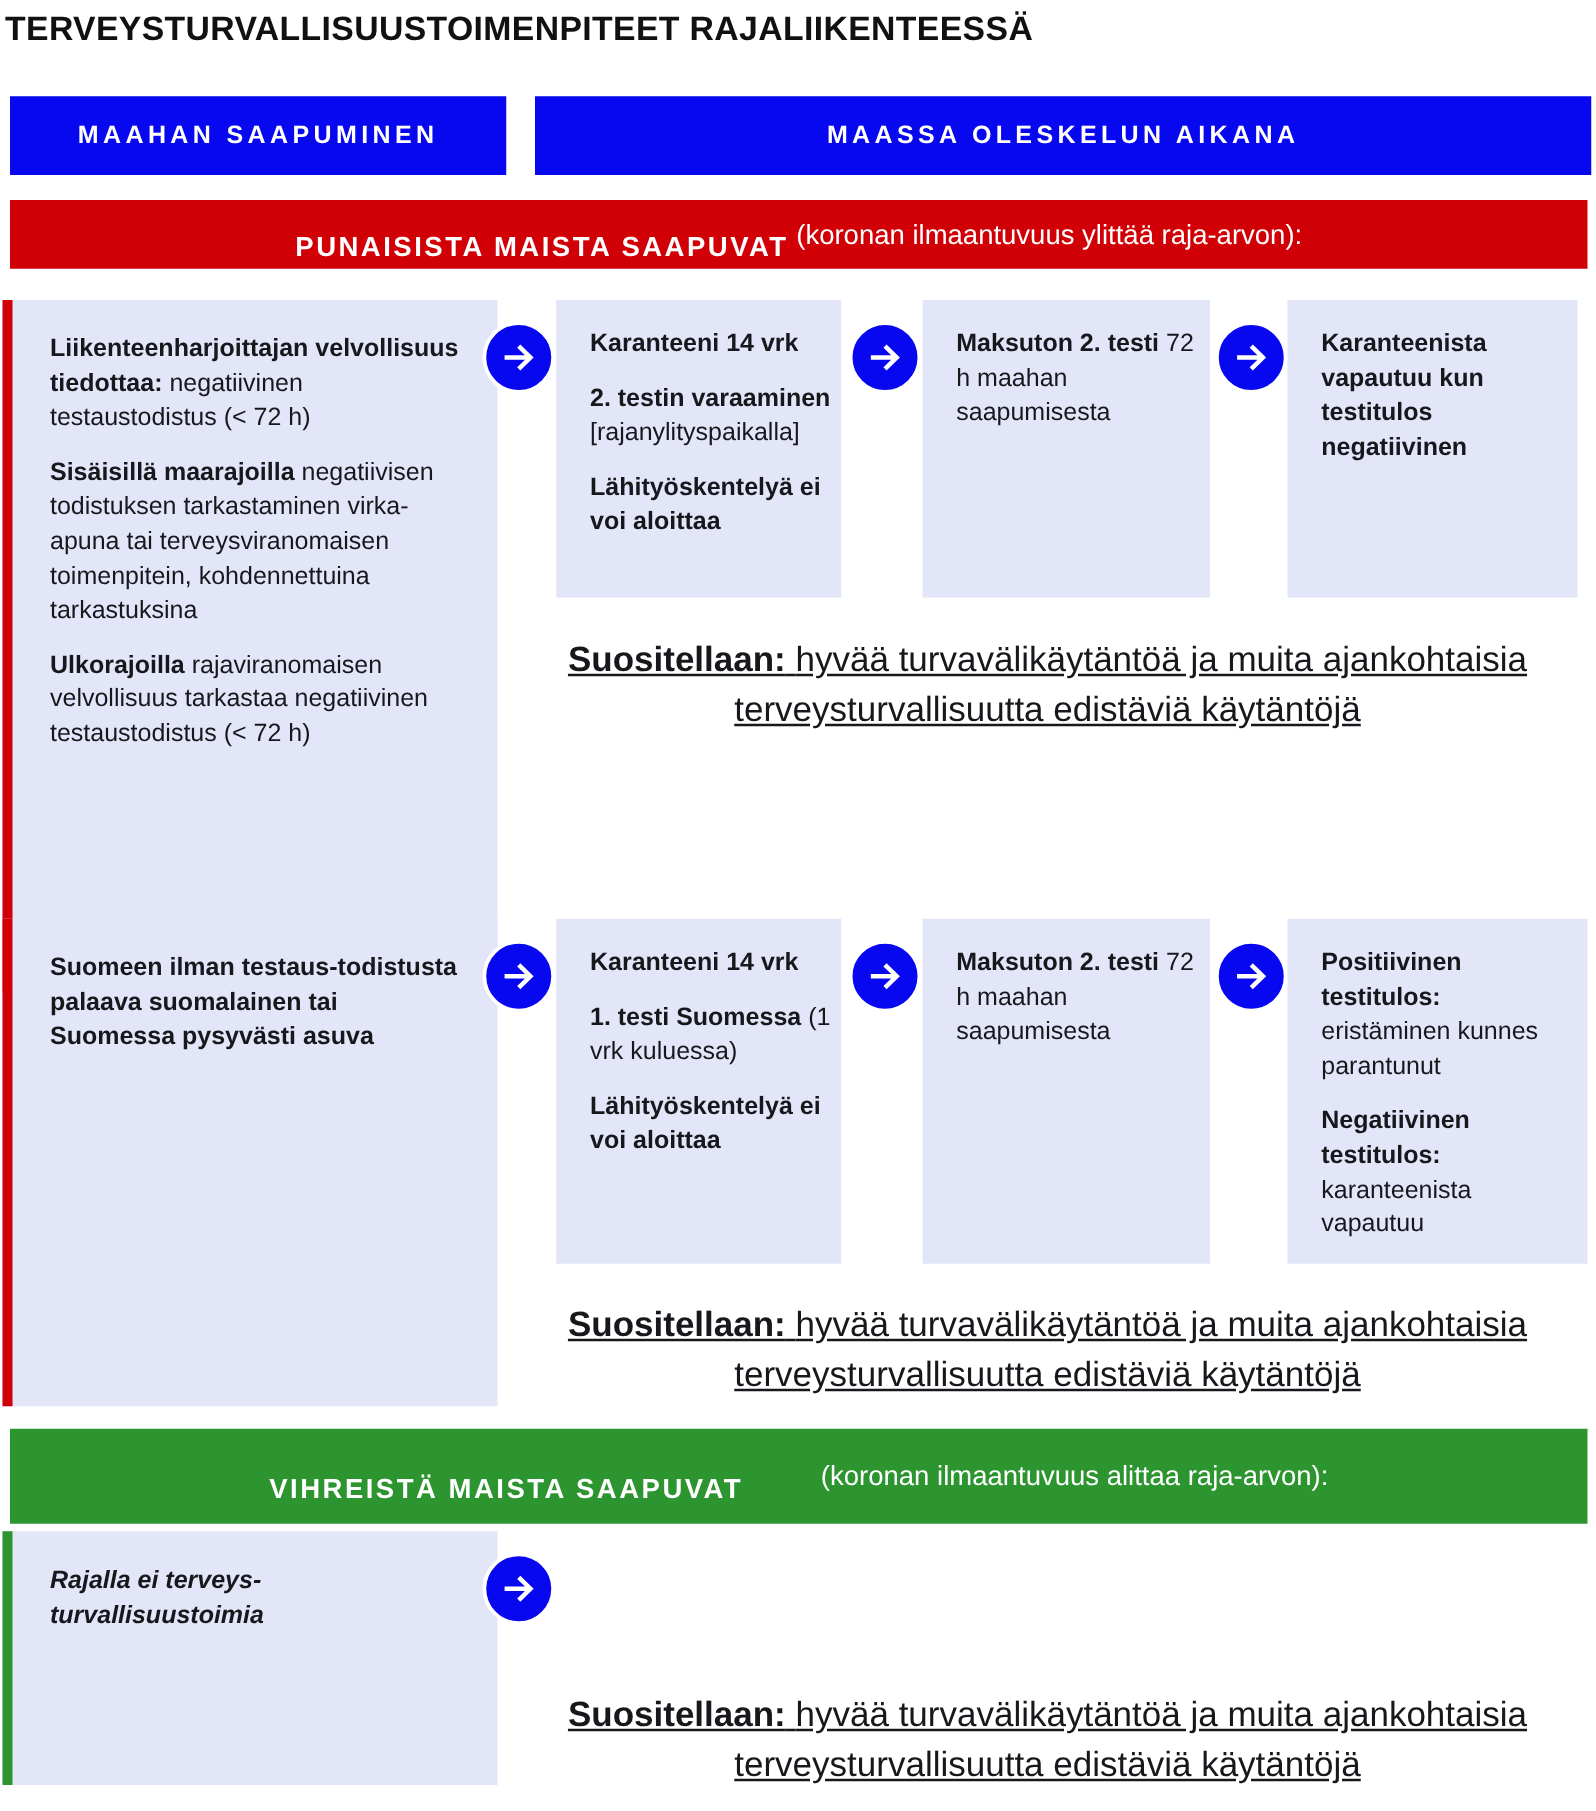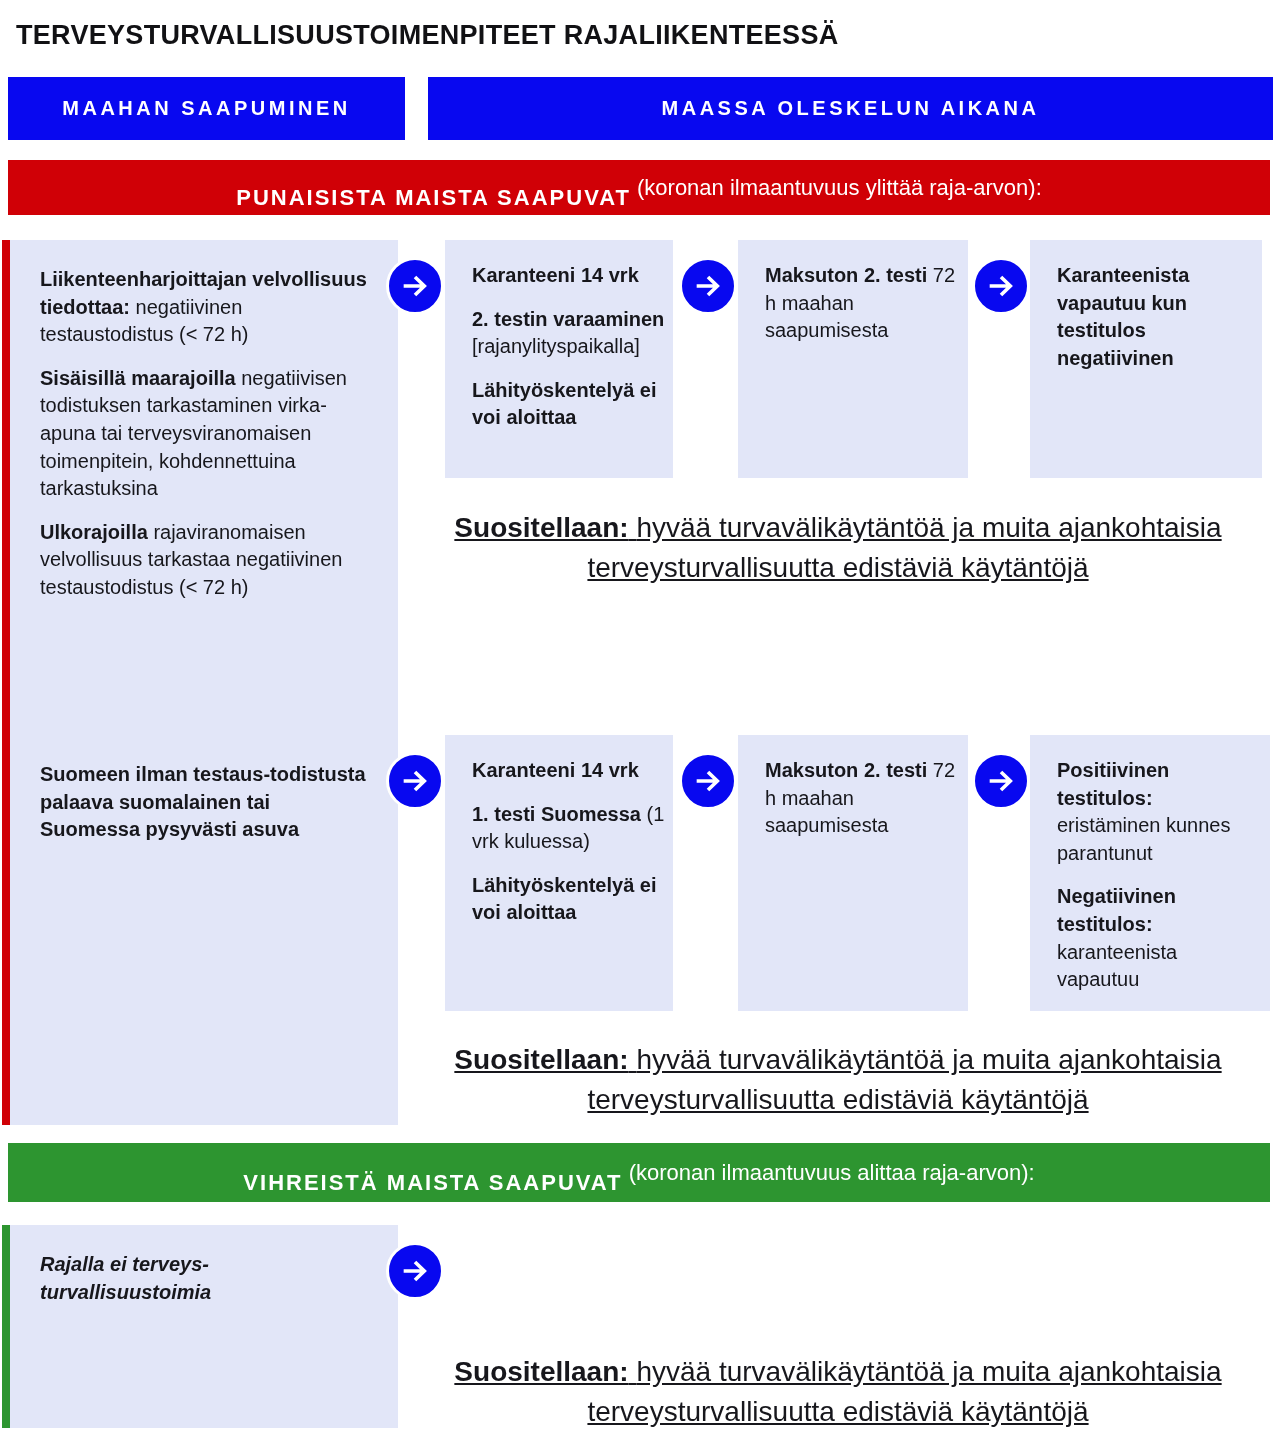--- a/index.html
+++ b/index.html
@@ -5,40 +5,40 @@
   html,body{margin:0;padding:0;background:#ffffff;}
   .canvas{
     position:relative;
     width:1277px;height:1449px;
     background:#ffffff;
     font-family:"Liberation Sans","DejaVu Sans",sans-serif;
     color:var(--text);
     overflow:hidden;
   }
   .title{
-    position:absolute;left:4px;top:8px;margin:12px;
+    position:absolute;left:4px;top:8px;margin:0;
     font-size:27px;font-weight:bold;letter-spacing:0.3px;
     color:#111114;
   }
   .colhead{
     position:absolute;top:77px;height:63px;
     background:var(--blue);
     display:flex;align-items:center;justify-content:center;
     color:#ffffff;font-weight:bold;font-size:20px;letter-spacing:3.5px;
   }
   .colhead-left{left:8px;width:397px;}
   .colhead-right{left:428px;width:845px;}
   .banner{
     position:absolute;left:8px;width:1262px;
     display:flex;align-items:center;justify-content:center;
     color:#ffffff;font-size:22px;white-space:pre;
   }
   .banner strong{letter-spacing:2px;margin-top:20px;}
   .banner-red{top:160px;height:55px;background:var(--red);}
-  .banner-green{top:1143px;height:59px;background:var(--green);}
+  .banner-green{top:1143px;height:76px;background:var(--green);gap:28px;}
   .box{
     position:absolute;background:var(--box);
     box-sizing:border-box;
   }
   .src{left:2px;width:396px;padding:26px 26px 0 30px;}
   .src-red{border-left:8px solid var(--red);}
   .src-green{border-left:8px solid var(--green);}
   .para{margin:0 0 16px;font-size:20px;line-height:1.38;}
   .para strong{font-weight:bold;}
   .arrow{

